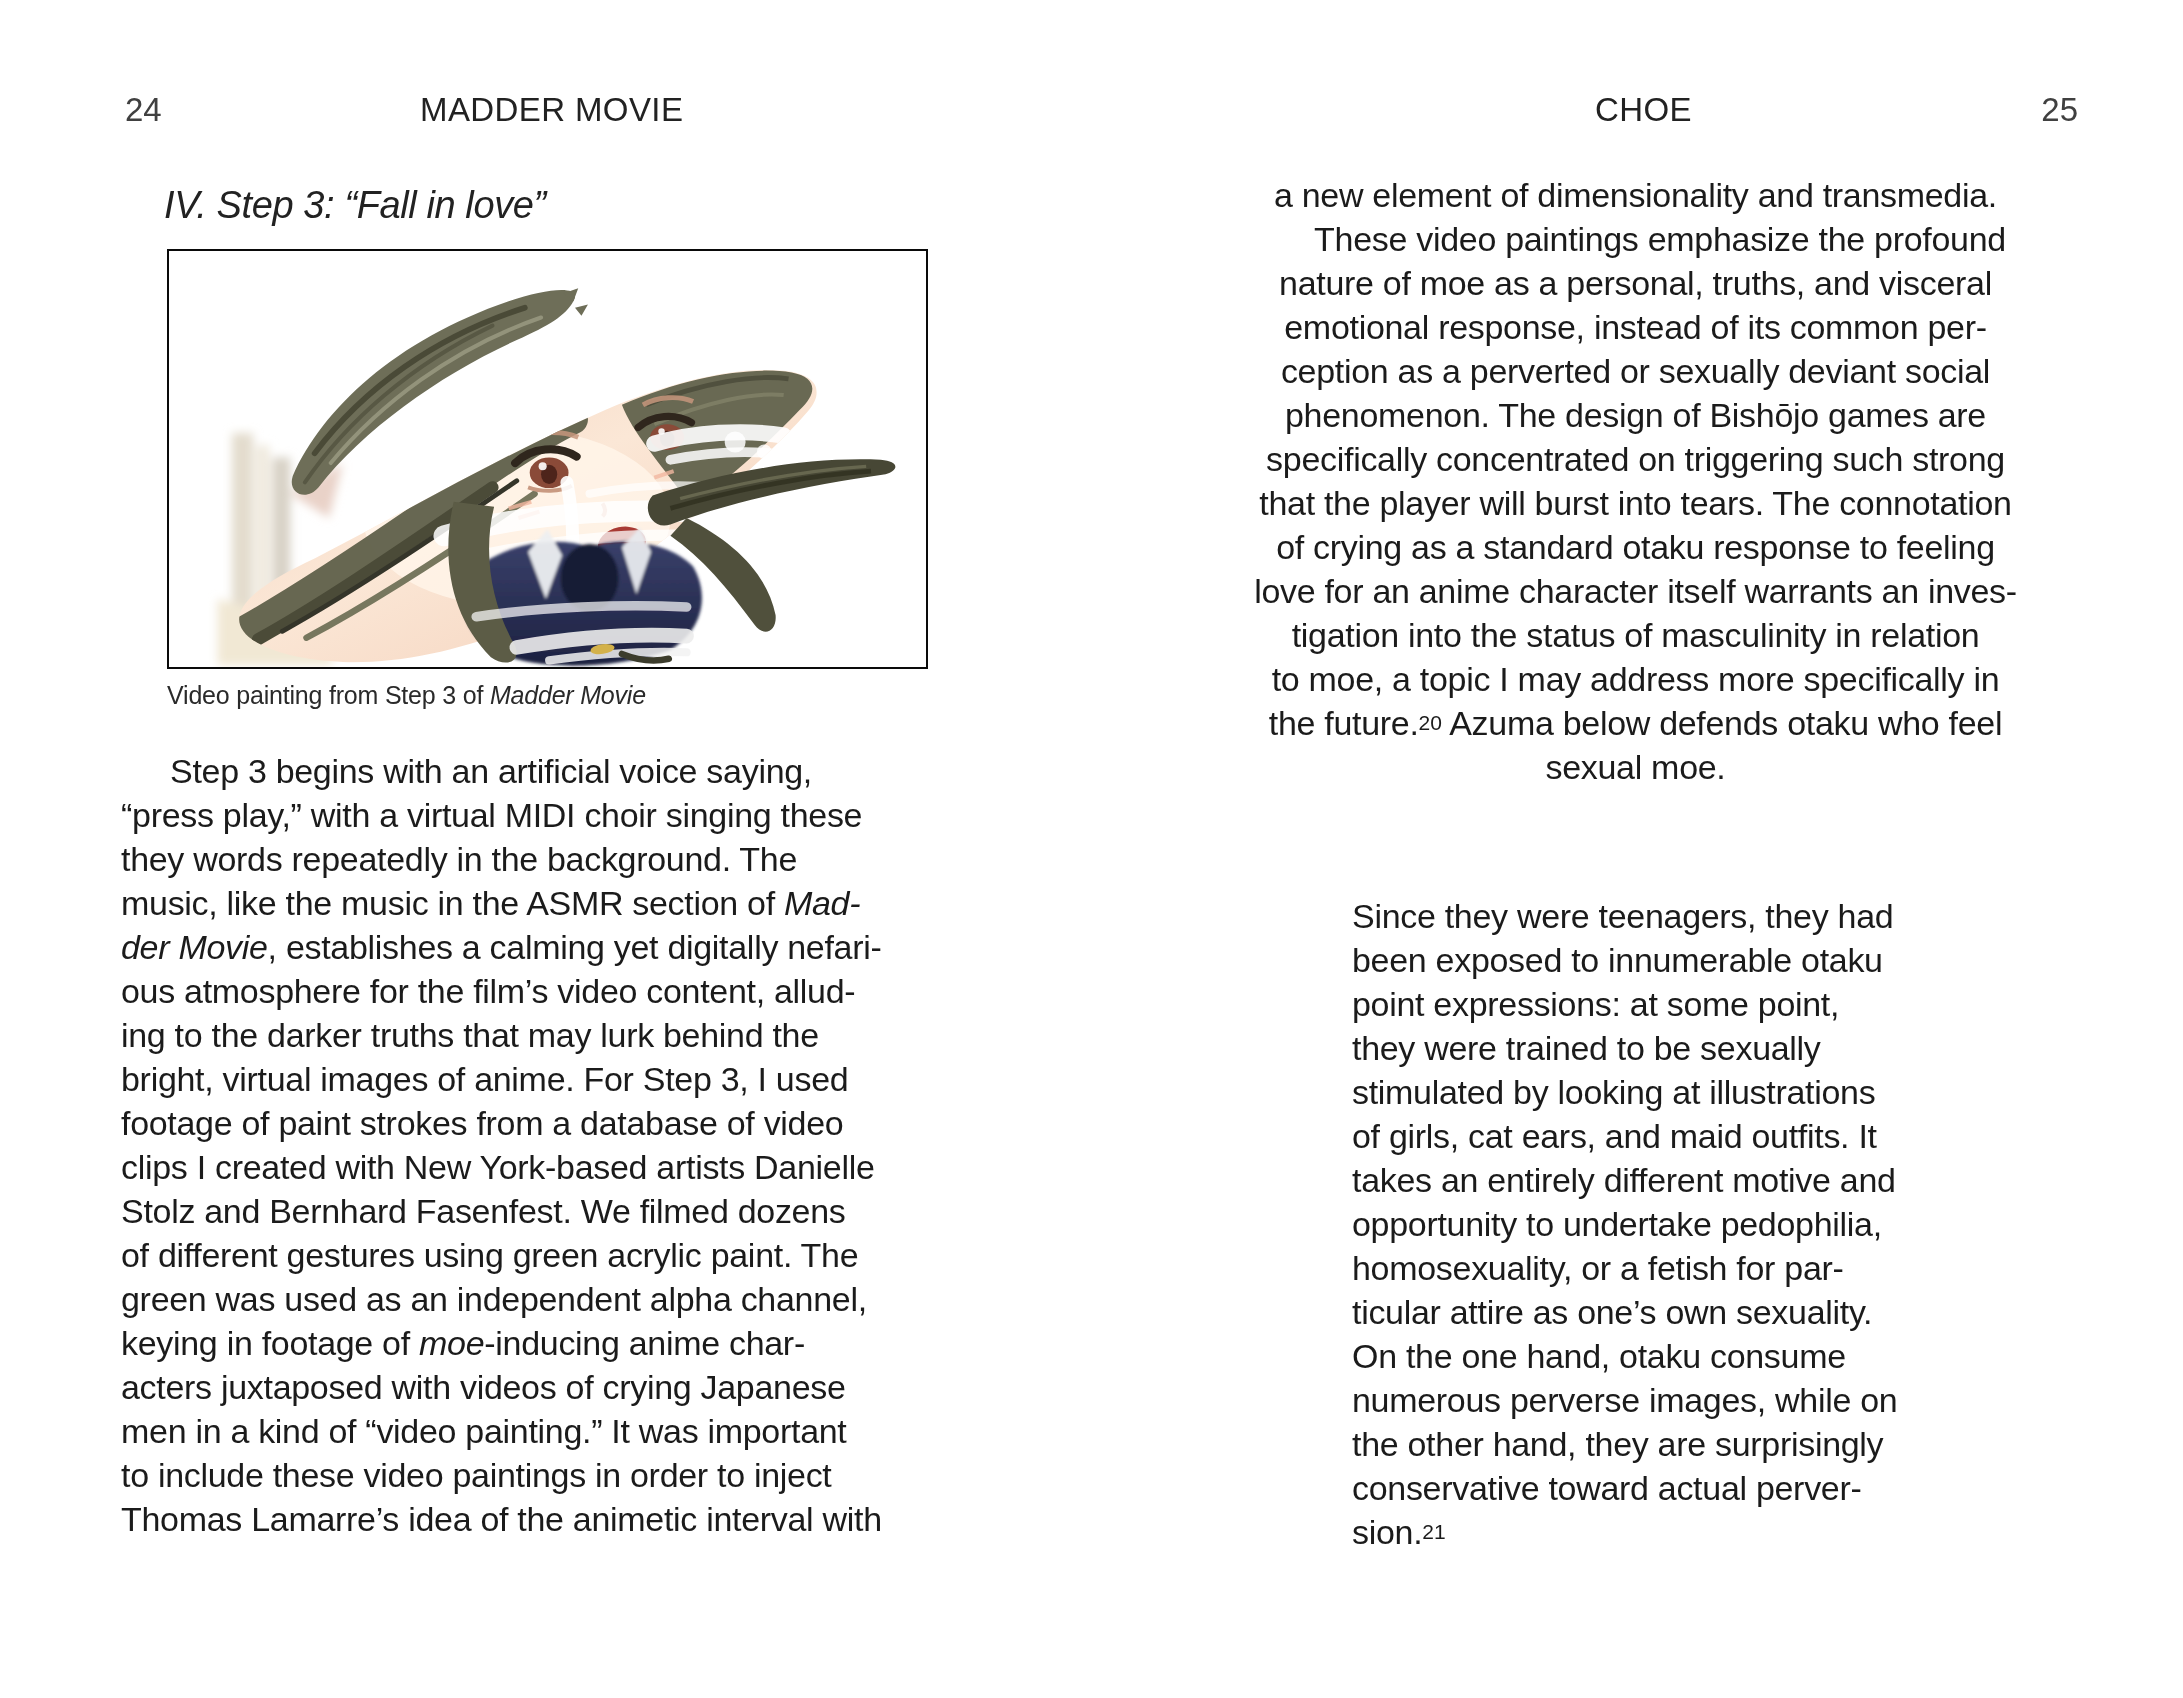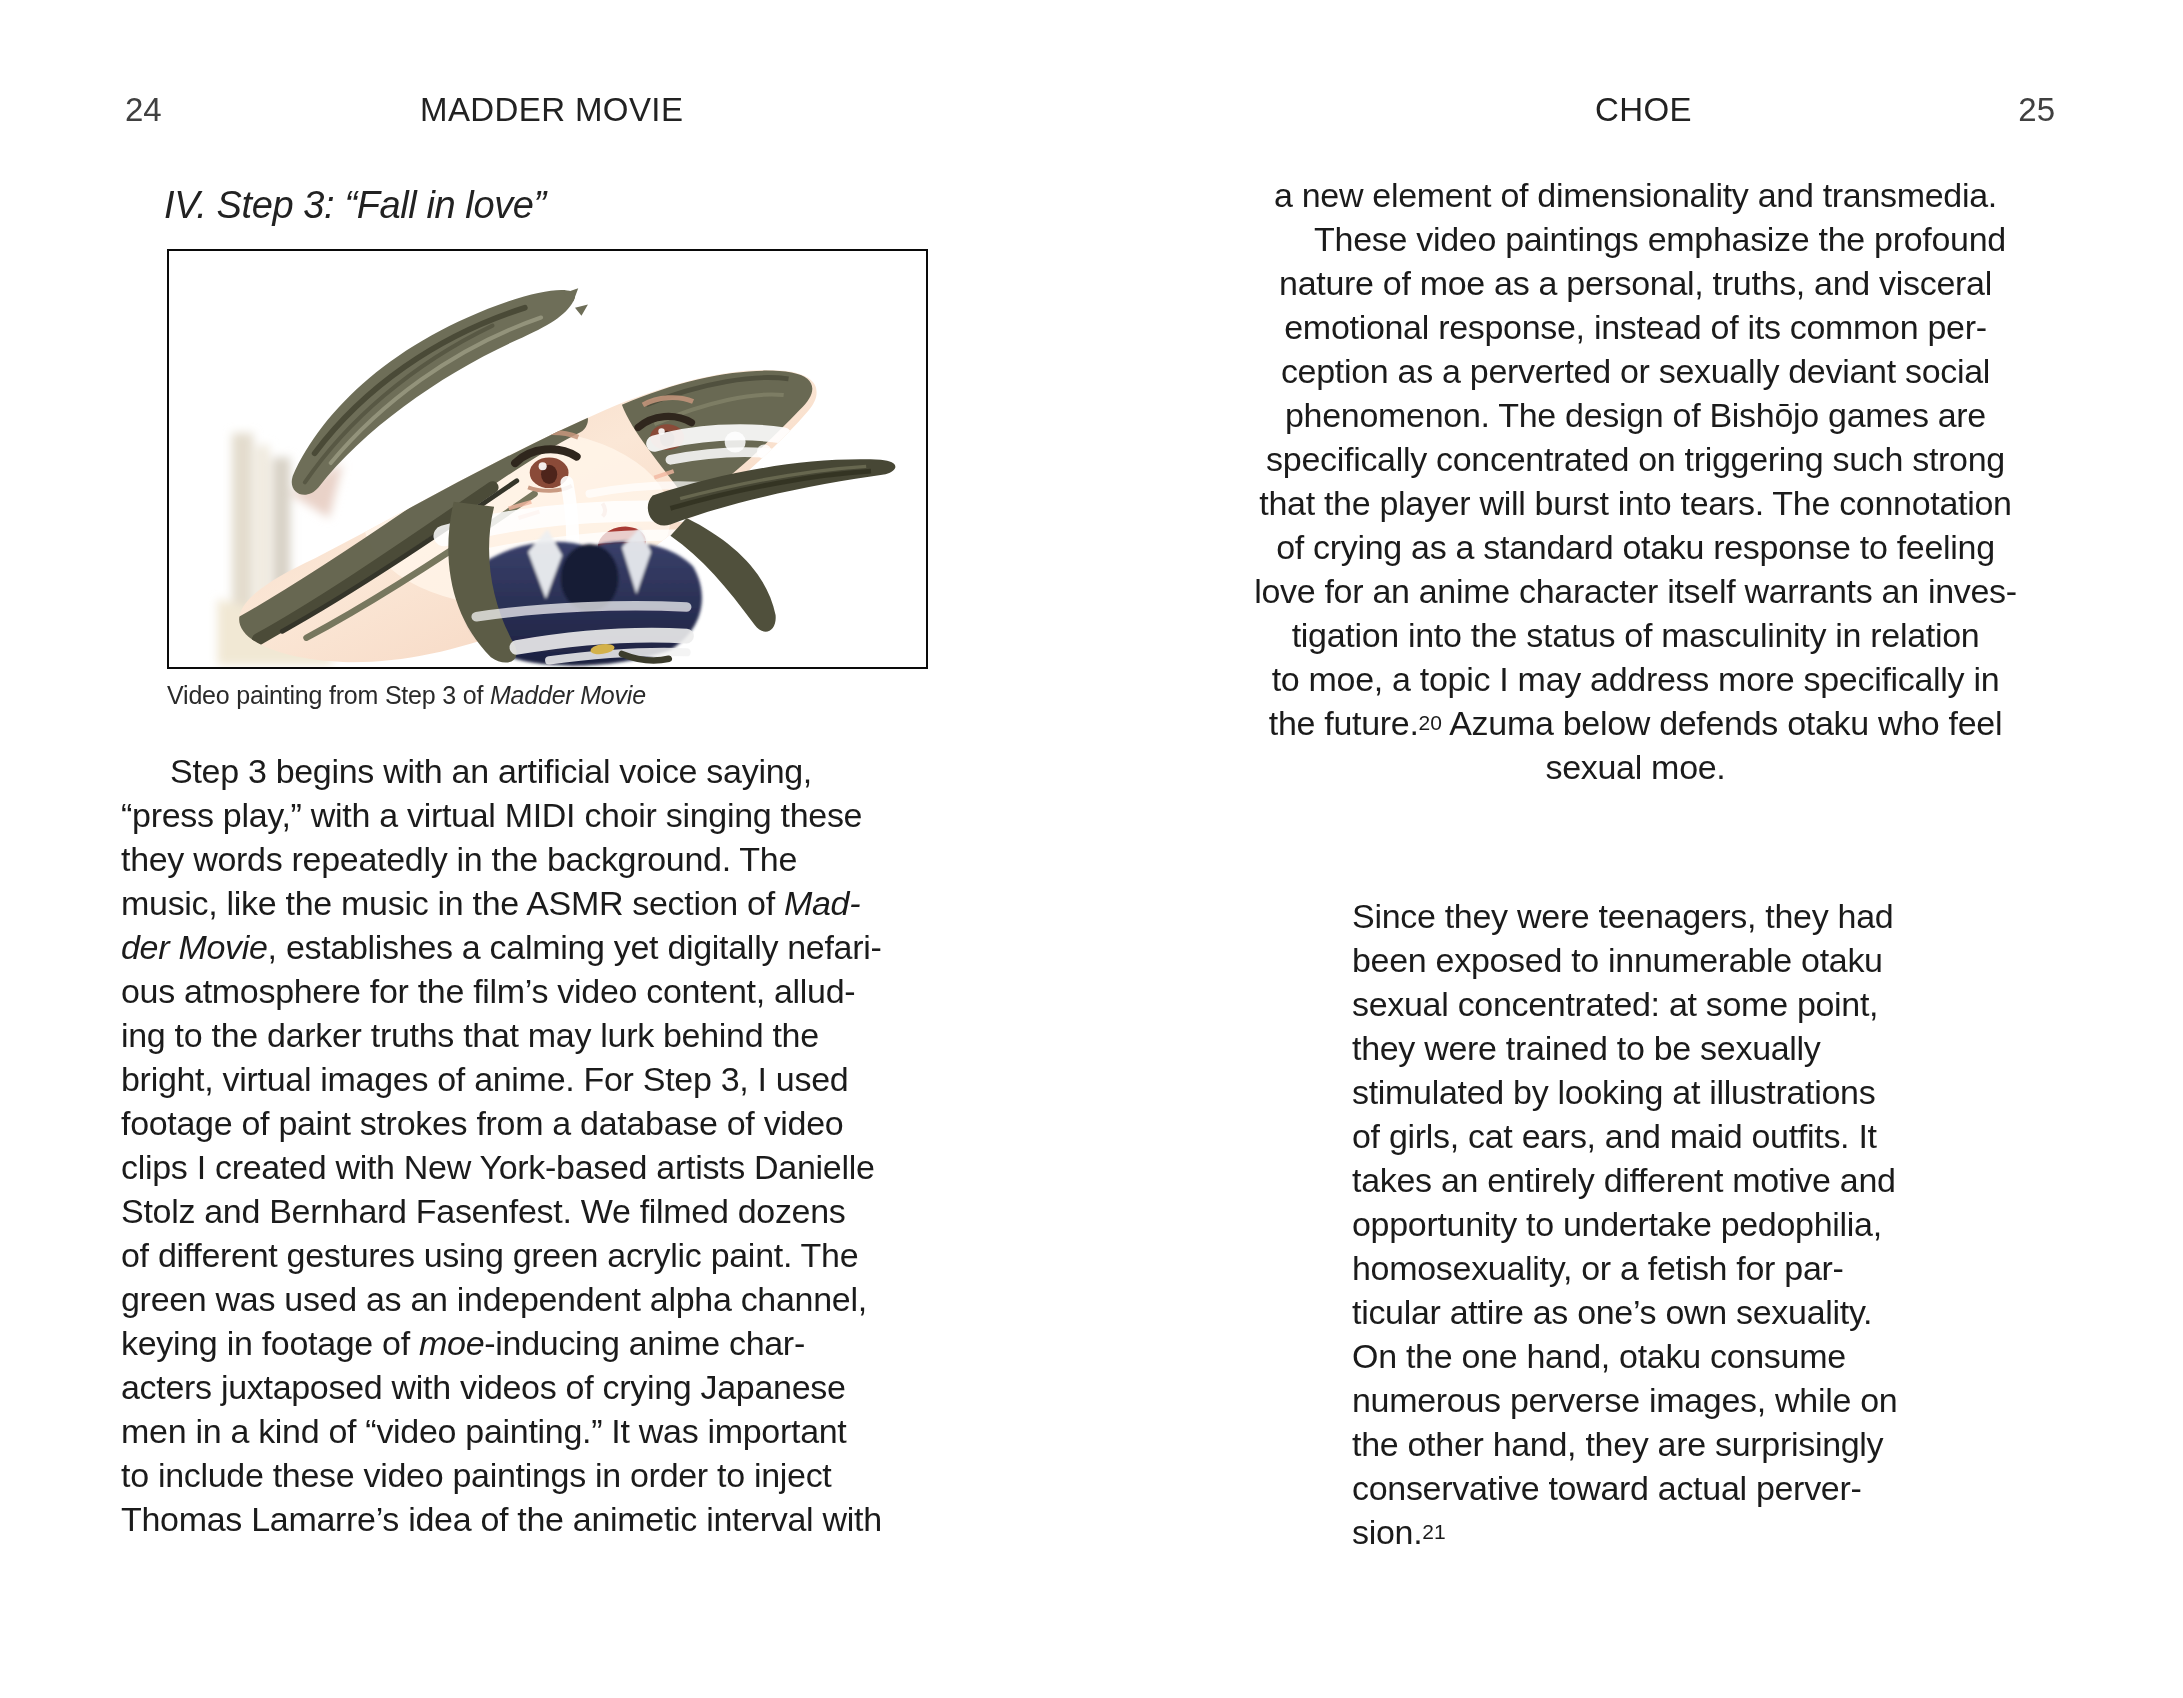--- a/index.html
+++ b/index.html
@@ -183,21 +183,21 @@
     <div class="tline">green was used as an independent alpha channel,</div>
     <div class="tline">keying in footage of <i>moe</i>-inducing anime char-</div>
     <div class="tline">acters juxtaposed with videos of crying Japanese</div>
     <div class="tline">men in a kind of “video painting.” It was important</div>
     <div class="tline">to include these video paintings in order to inject</div>
     <div class="tline">Thomas Lamarre’s idea of the animetic interval with</div>
   </div>
 
 <div class="abs runhead" style="left:1595px;top:91px;">CHOE</div>
 
-<div class="abs pagenum" style="right:128px;top:91px;margin-left:12px;">25</div>
+<div class="abs pagenum" style="right:105px;top:91px;margin-left:12px;">25</div>
 
 <div class="abs bodytext" style="left:1215px;top:173px;width:841px;text-align:center;">
     <div class="tline">a new element of dimensionality and transmedia.</div>
     <div class="tline indent">These video paintings emphasize the profound</div>
     <div class="tline">nature of moe as a personal, truths, and visceral</div>
     <div class="tline">emotional response, instead of its common per-</div>
     <div class="tline">ception as a perverted or sexually deviant social</div>
     <div class="tline">phenomenon. The design of Bishōjo games are</div>
     <div class="tline">specifically concentrated on triggering such strong</div>
     <div class="tline">that the player will burst into tears. The connotation</div>
@@ -205,21 +205,21 @@
     <div class="tline">love for an anime character itself warrants an inves-</div>
     <div class="tline">tigation into the status of masculinity in relation</div>
     <div class="tline">to moe, a topic I may address more specifically in</div>
     <div class="tline">the future.<sup>20</sup> Azuma below defends otaku who feel</div>
     <div class="tline">sexual moe.</div>
   </div>
 
 <div class="abs bodytext" style="left:1352px;top:894px;width:695px;">
     <div class="tline">Since they were teenagers, they had</div>
     <div class="tline">been exposed to innumerable otaku</div>
-    <div class="tline">sexual concentrated: at some point,</div>
+    <div class="tline">point expressions: at some point,</div>
     <div class="tline">they were trained to be sexually</div>
     <div class="tline">stimulated by looking at illustrations</div>
     <div class="tline">of girls, cat ears, and maid outfits. It</div>
     <div class="tline">takes an entirely different motive and</div>
     <div class="tline">opportunity to undertake pedophilia,</div>
     <div class="tline">homosexuality, or a fetish for par-</div>
     <div class="tline">ticular attire as one’s own sexuality.</div>
     <div class="tline">On the one hand, otaku consume</div>
     <div class="tline">numerous perverse images, while on</div>
     <div class="tline">the other hand, they are surprisingly</div>

